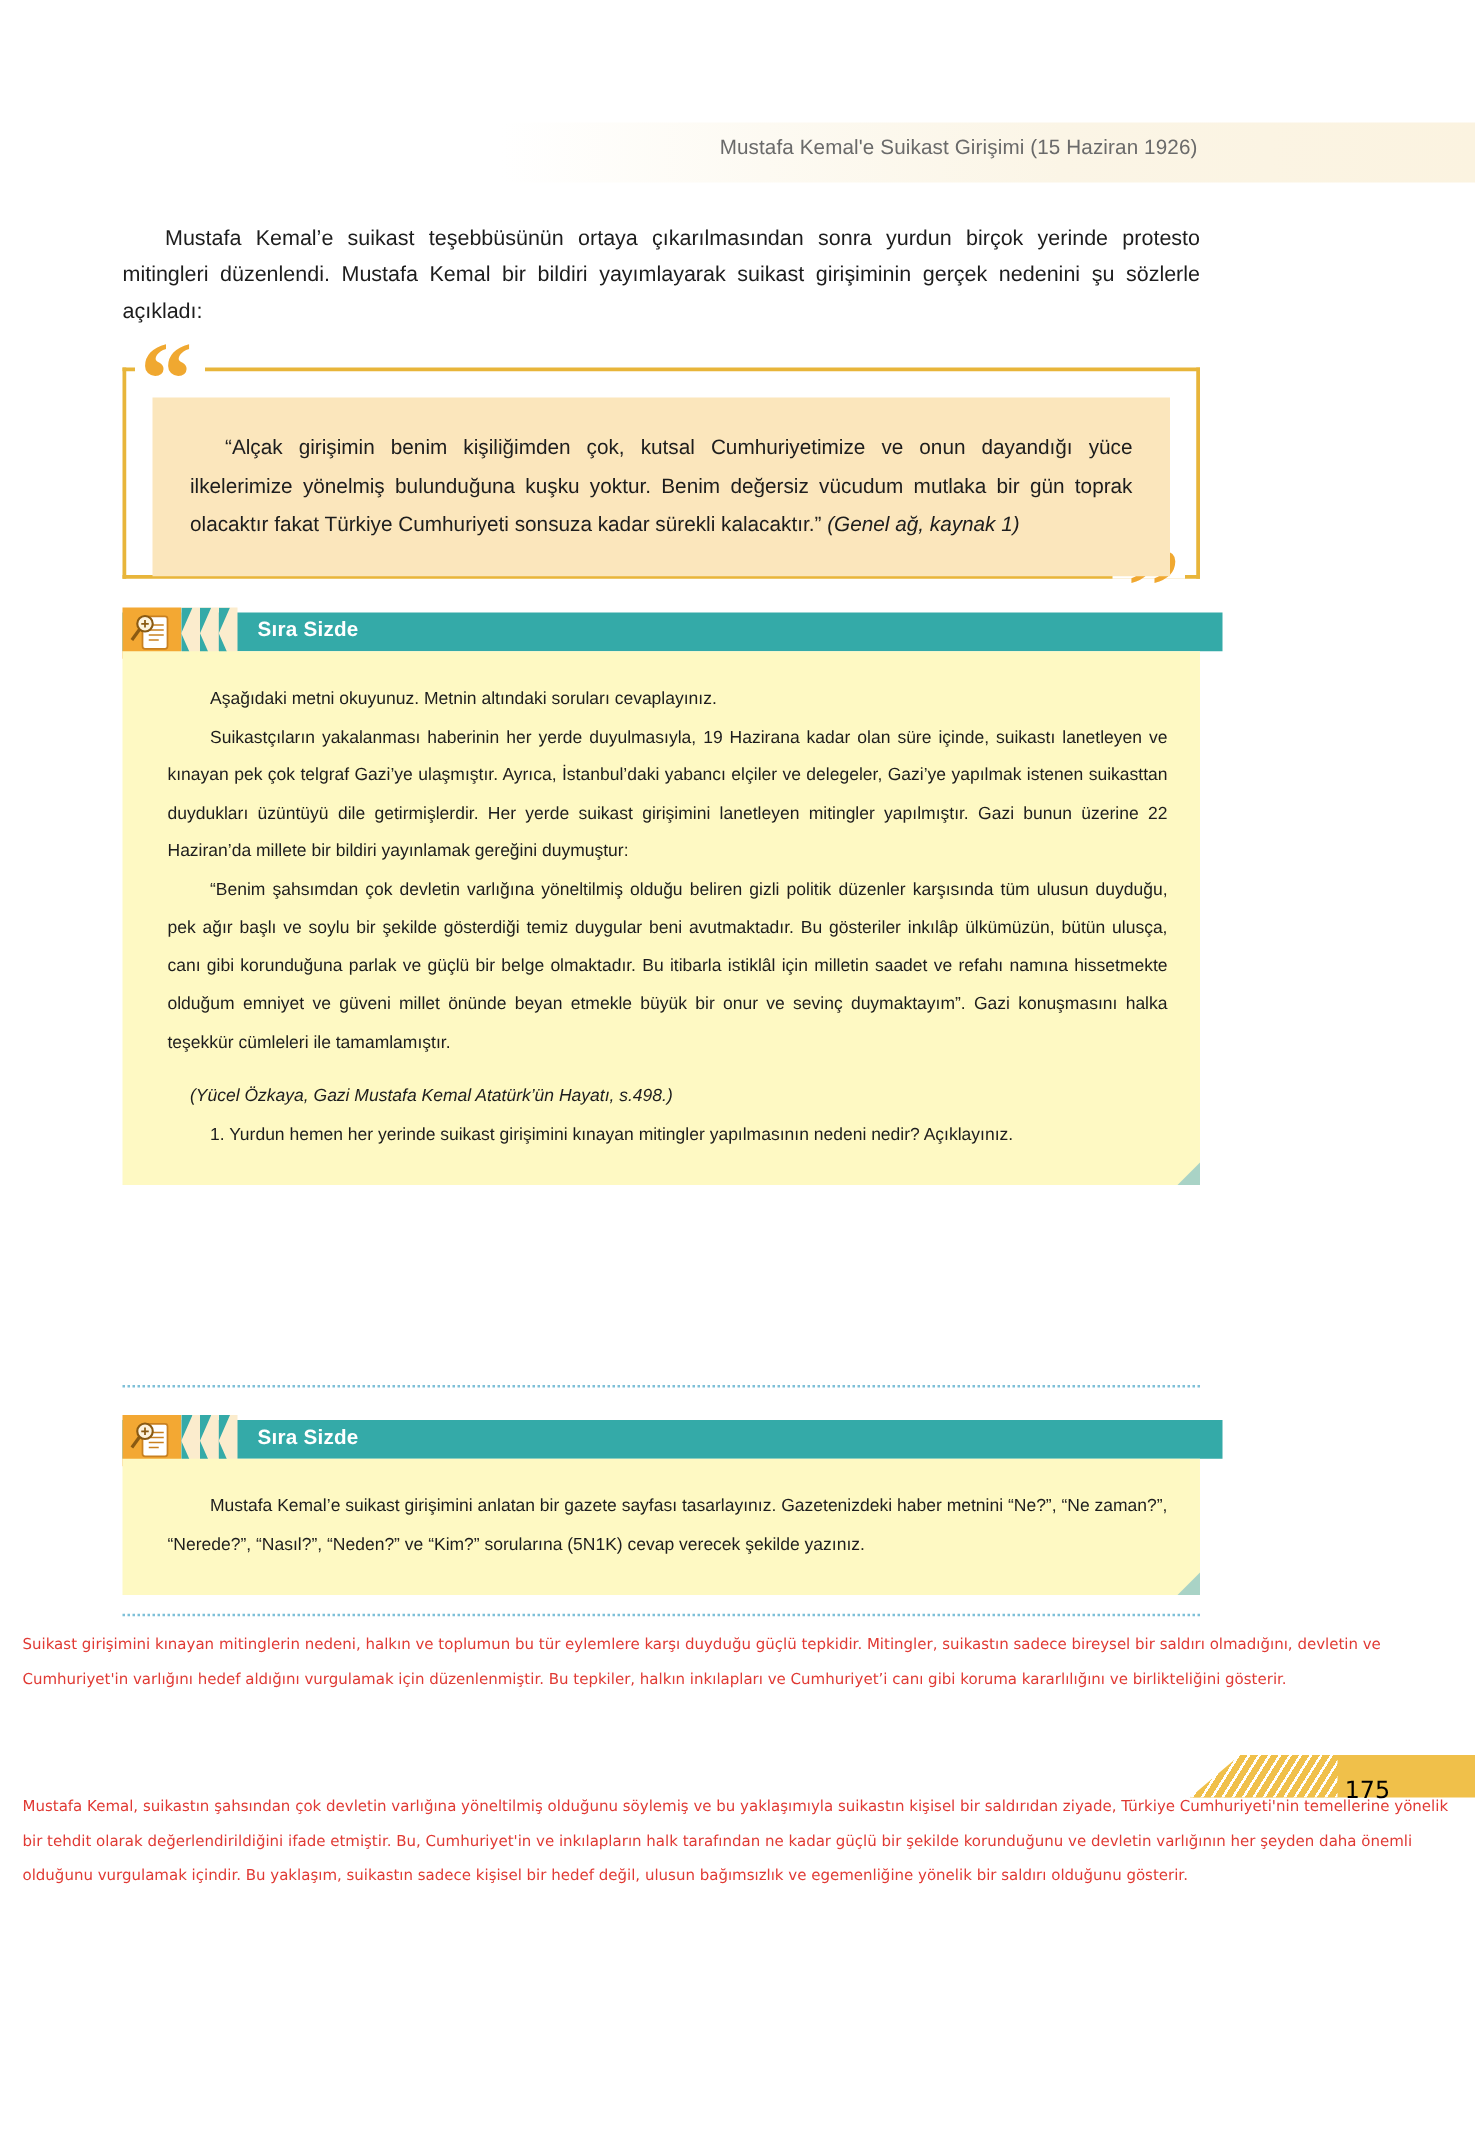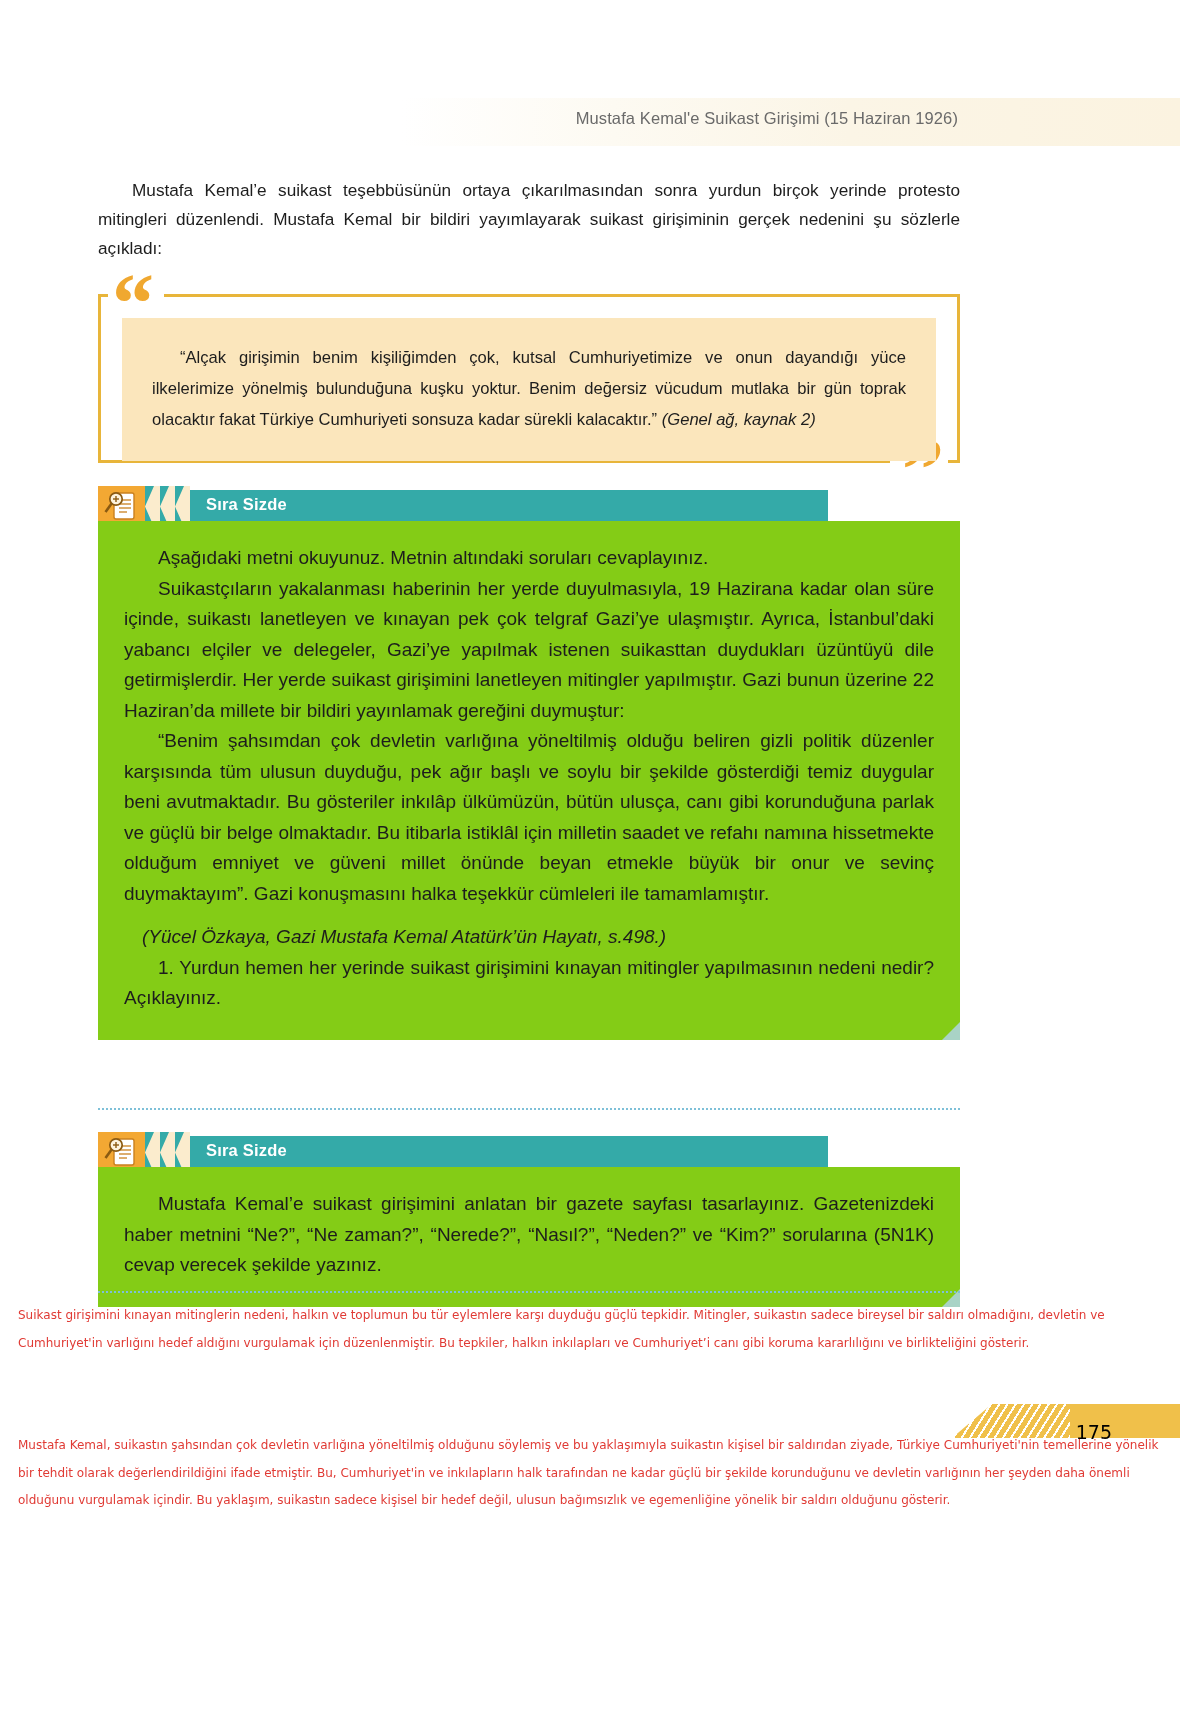--- a/index.html
+++ b/index.html
@@ -102,21 +102,21 @@
   }
   .q-panel .lead { display: inline; }
   .q-panel .src { font-style: italic; }
   .q-indent { display: inline-block; width: 28px; }
 
   
   .sirasizde-banner {
     position: relative;
     height: 31px;
     background: #34aaa8;
-    width: 730px;
+    width: 880px;
   }
   .badge {
     position: absolute; left: 0; top: -4px;
     width: 47px; height: 41px;
     background: #f3a833;
     overflow: hidden;
   }
   .badge svg { position: absolute; left: 6px; top: 5px; }
   .chev {
     position: absolute;
@@ -140,23 +140,23 @@
     font-size: 16.5px;
     font-weight: 700;
     color: #ffffff;
     letter-spacing: .2px;
   }
 
   
   .activity {
     position: relative;
     width: 862px;
-    background: #84cc16;
-    padding: 22px 26px 26px 26px;
-    font-size: 19px;
+    background: #fef9c3;
+    padding: 22px 26px 26px 36px;
+    font-size: 14px;
     line-height: 30.5px;
     color: #1d1d1d;
     text-align: justify;
   }
   .activity p { margin: 0; text-indent: 34px; }
   .activity p + p { }
   .activity p.cite { font-style: italic; text-indent: 18px; margin-top: 13px; }
   .fold {
     position: absolute;
     right: 0; bottom: 0;
@@ -234,21 +234,21 @@
   <div class="q-border-top"></div>
   <div class="q-border-left"></div>
   <div class="q-border-right"></div>
   <div class="q-border-bot"></div>
   <div class="q-gap-top"></div>
   <div class="q-gap-bot"></div>
   <div class="q-mark-open">“</div>
   <div class="q-mark-close">”</div>
   <div class="q-panel">
     <span class="q-indent"></span><span class="lead">“Alçak girişimin benim kişiliğimden çok, kutsal Cumhuriyetimize ve onun dayandığı yüce ilkelerimize yönelmiş bulunduğuna kuşku yoktur. Benim değersiz vücudum mutlaka bir gün toprak olacaktır fakat Türkiye Cumhuriyeti sonsuza kadar sürekli kalacaktır.”</span>
-    <span class="src">(Genel ağ, kaynak 2)</span>
+    <span class="src">(Genel ağ, kaynak 1)</span>
   </div>
 </div>
 
 <div class="block1">
   <div class="sirasizde-banner">
     <div class="badge">
       <svg width="34" height="31" viewBox="0 0 34 31">
         <path d="M12 2 h16 a2 2 0 0 1 2 2 v22 a2 2 0 0 1 -2 2 h-16 a2 2 0 0 1 -2 -2 v-22 a2 2 0 0 1 2 -2 z" fill="#ffffff" stroke="#c9801f" stroke-width="1.4"></path>
         <line x1="15" y1="9" x2="27" y2="9" stroke="#c9801f" stroke-width="1.3"></line>
         <line x1="15" y1="13" x2="27" y2="13" stroke="#c9801f" stroke-width="1.3"></line>

